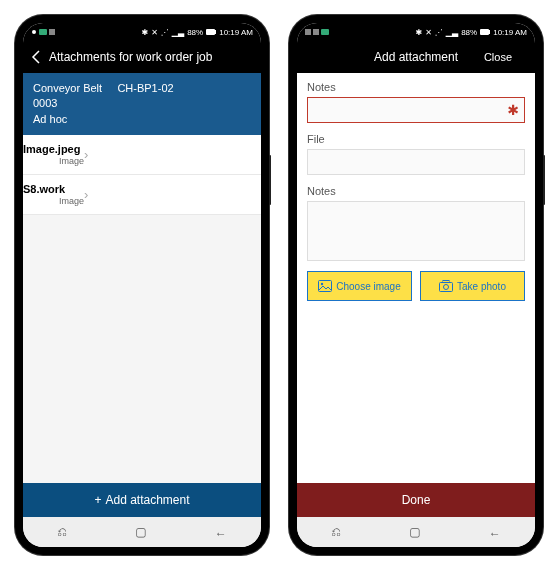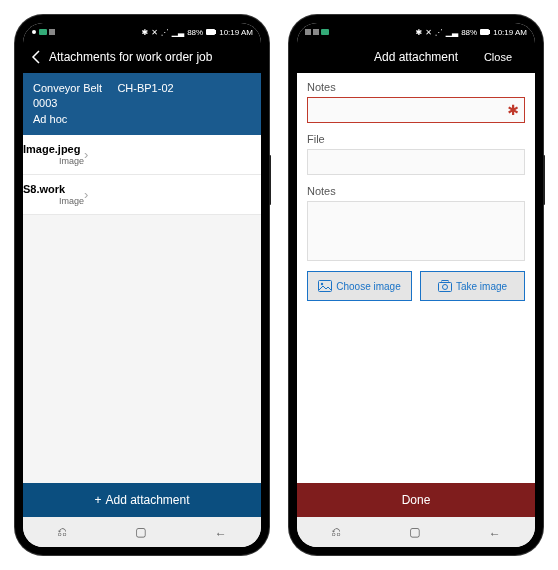--- a/index.html
+++ b/index.html
@@ -177,21 +177,21 @@
   }
   .btn-row {
     display: flex;
     gap: 8px;
     padding: 8px 10px;
   }
   .outline-btn {
     flex: 1;
     border: 1px solid #1a73c7;
     color: #1a73c7;
-    background: #e5e5e5;
+    background: #fde047;
     padding: 8px 4px;
     font-size: 10px;
     display: flex;
     align-items: center;
     justify-content: center;
     gap: 4px;
   }
   svg { display: block; }
 </style>
 </head>
@@ -336,21 +336,21 @@
             <path d="M1 10 L5 6 L8 9 L10 7 L13 10" fill="none" stroke="#1a73c7"></path>
           </svg>
           <span>Choose image</span>
         </div>
         <div class="outline-btn">
           <svg width="14" height="12" viewBox="0 0 14 12">
             <rect x="0.5" y="2.5" width="13" height="9" rx="1" fill="none" stroke="#1a73c7"></rect>
             <rect x="4" y="0.5" width="6" height="2" fill="none" stroke="#1a73c7"></rect>
             <circle cx="7" cy="7" r="2.5" fill="none" stroke="#1a73c7"></circle>
           </svg>
-          <span>Take image</span>
+          <span>Take photo</span>
         </div>
       </div>
     </div>
 
     <div class="bottom-btn light">
       <span>Done</span>
     </div>
 
     <div class="nav-bar">
       <span>⎌</span>

